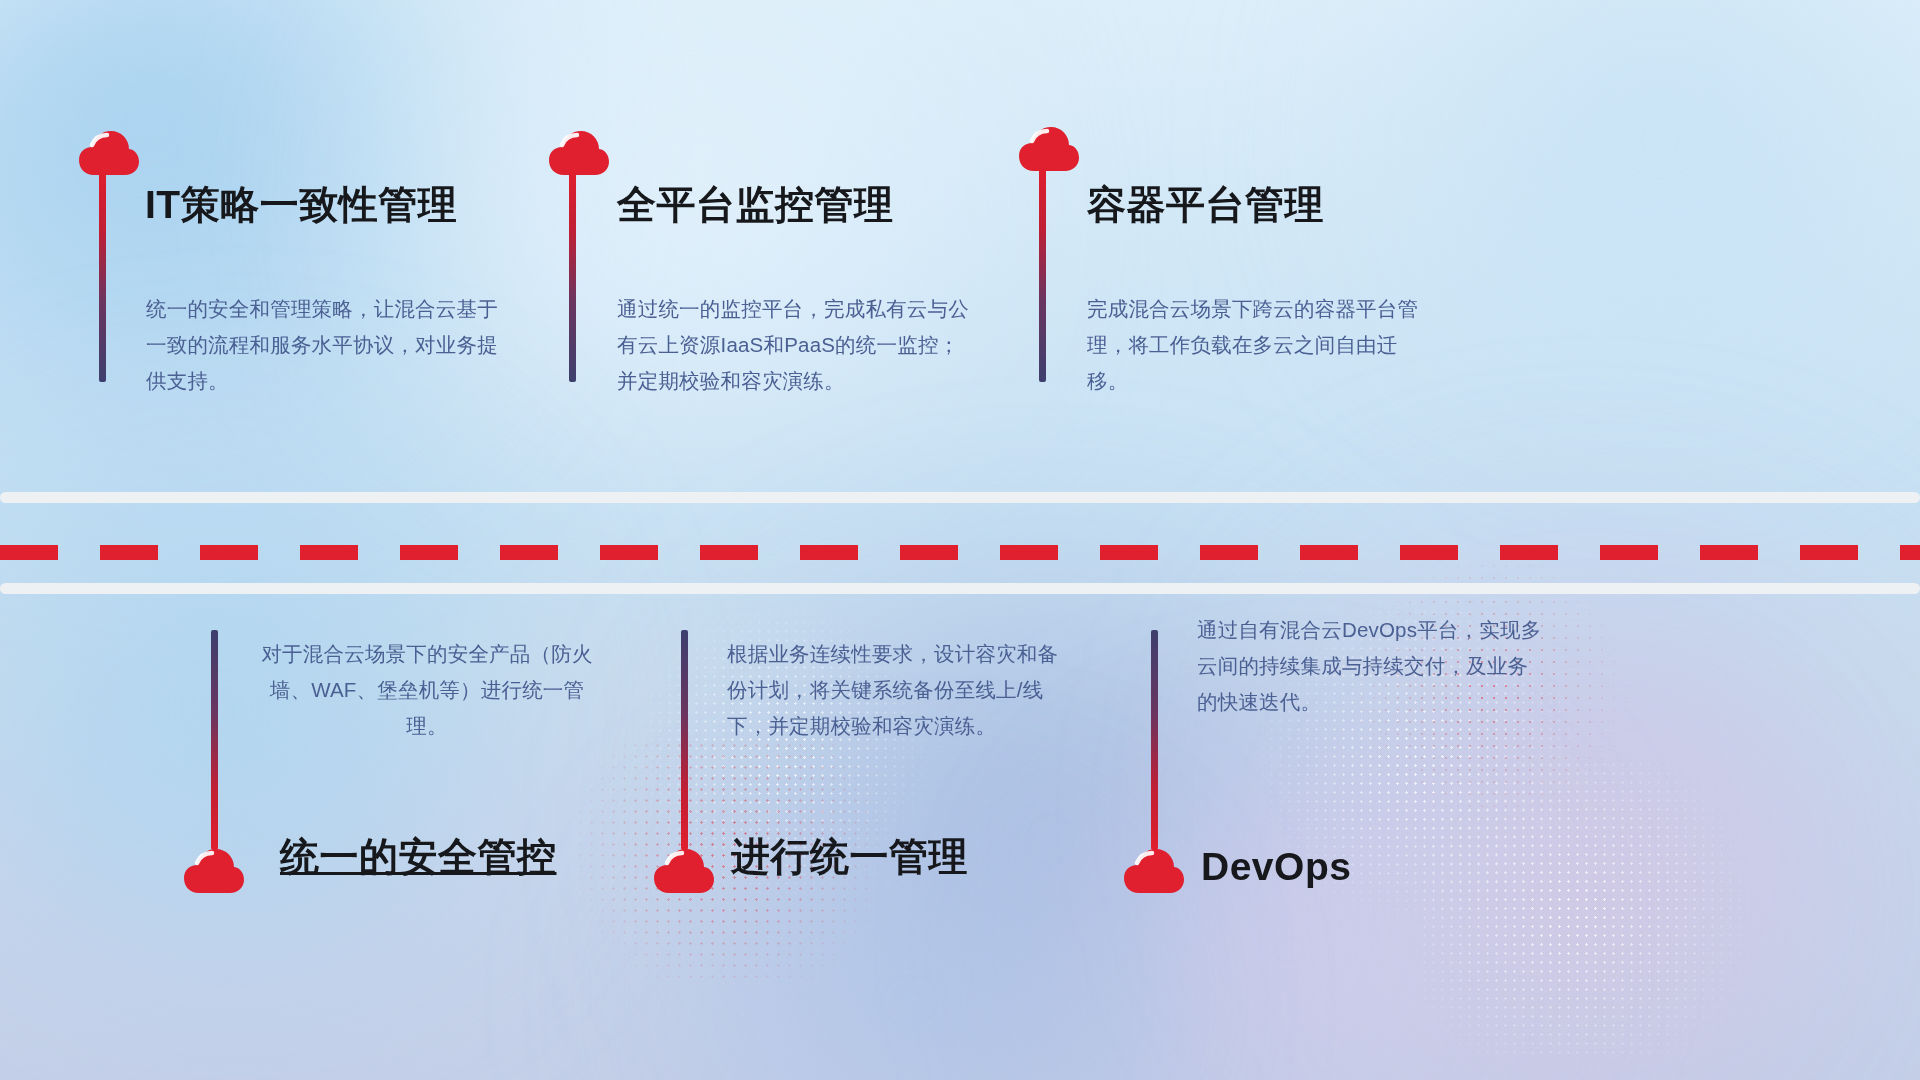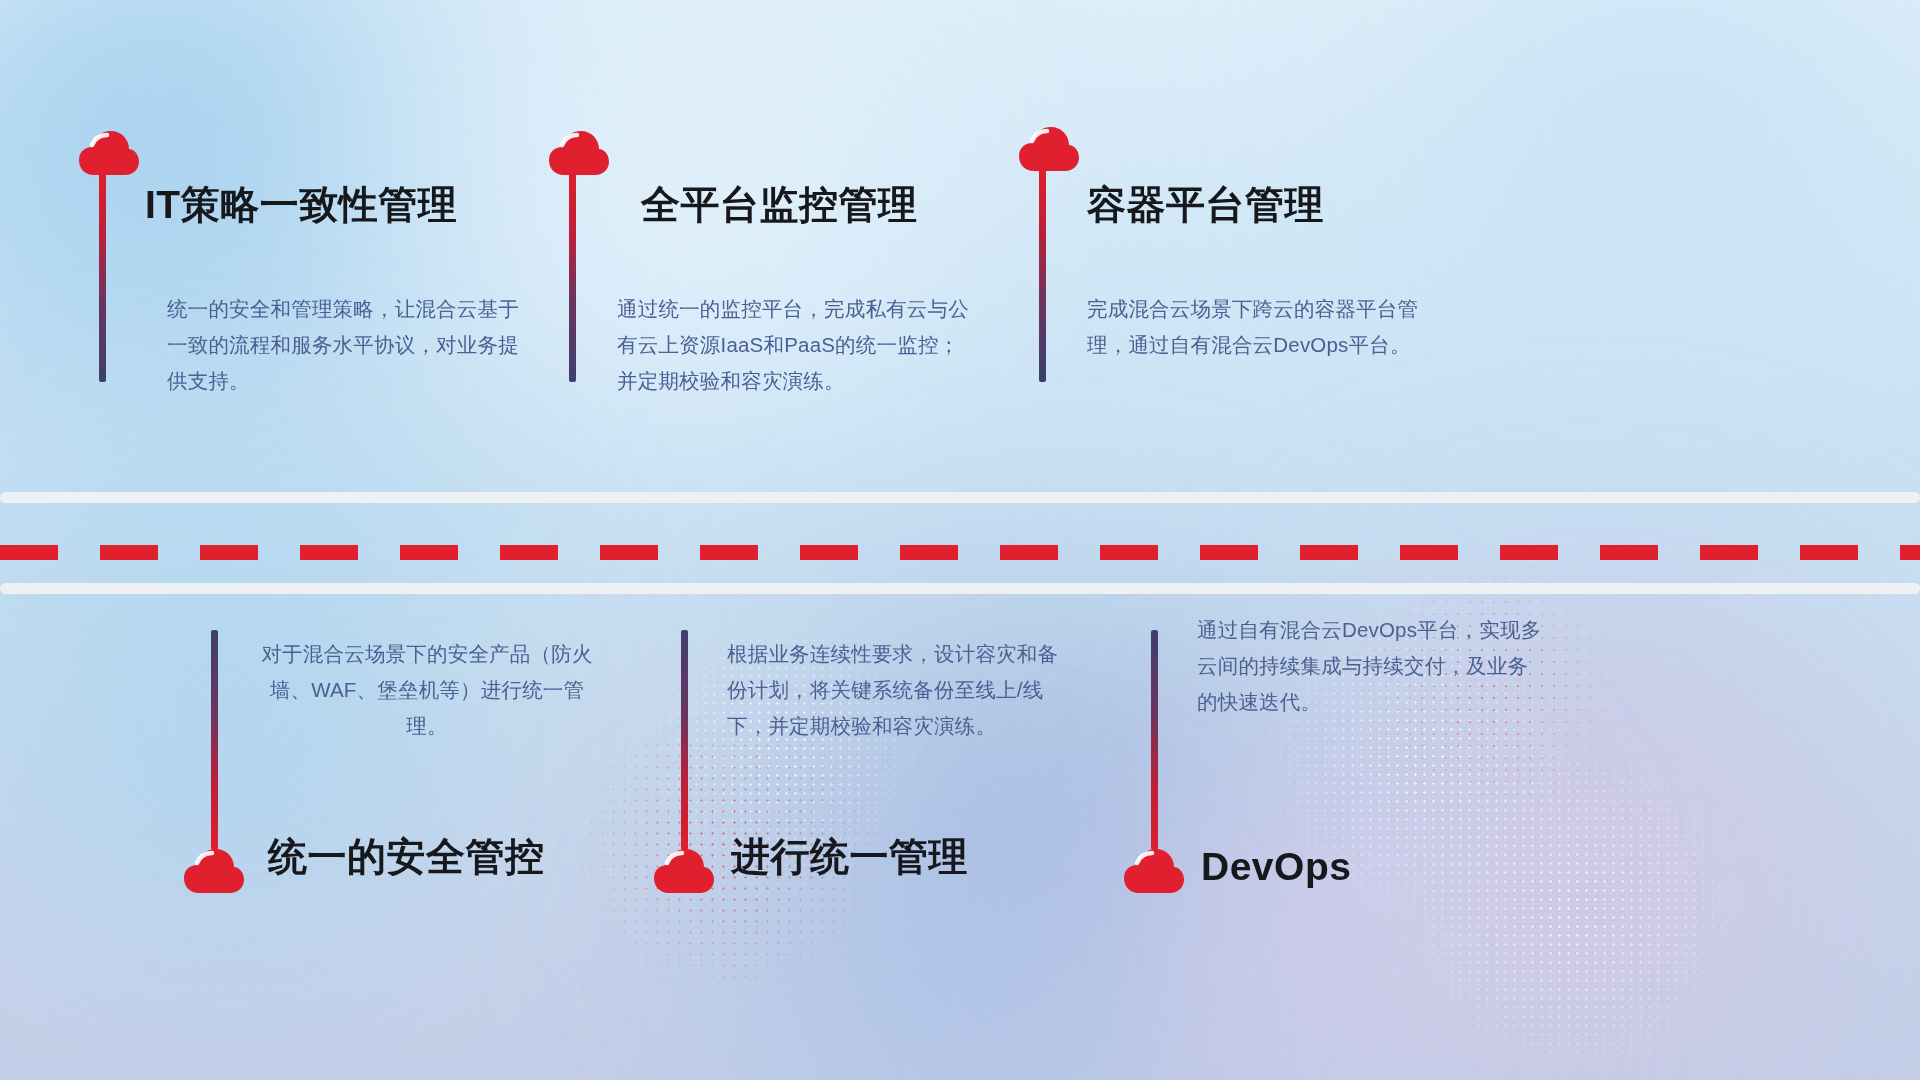--- a/index.html
+++ b/index.html
@@ -129,51 +129,51 @@
 
   <div class="col">
     <div class="cloud" style="left:78px; top:130px;">
       <svg viewBox="0 0 62 46" width="62" height="46">
         <path d="M16 45 C6 45 1 38 1 30 C1 22 7 17 14 17 C16 7 24 1 33 1 C43 1 51 9 51 19 C58 20 61 26 61 32 C61 39 55 45 47 45 Z" fill="#e0202f"></path>
         <path d="M14 15 C17 8 23 5 29 5" stroke="#ffffff" stroke-width="4.5" stroke-linecap="round" fill="none" opacity=".92"></path>
       </svg>
     </div>
     <div class="stem stem-top" style="left:99px; top:172px; height:210px;"></div>
     <div class="col-title" style="left:145px; top:178px;">IT策略一致性管理</div>
-    <div class="col-body" style="left:146px; top:291px; width:360px;margin-left:21px;">统一的安全和管理策略，让混合云基于一致的流程和服务水平协议，对业务提供支持。</div>
+    <div class="col-body" style="left:146px; top:291px; width:360px;">统一的安全和管理策略，让混合云基于一致的流程和服务水平协议，对业务提供支持。</div>
   </div>
 
   <div class="col">
     <div class="cloud" style="left:548px; top:130px;">
       <svg viewBox="0 0 62 46" width="62" height="46">
         <path d="M16 45 C6 45 1 38 1 30 C1 22 7 17 14 17 C16 7 24 1 33 1 C43 1 51 9 51 19 C58 20 61 26 61 32 C61 39 55 45 47 45 Z" fill="#e0202f"></path>
         <path d="M14 15 C17 8 23 5 29 5" stroke="#ffffff" stroke-width="4.5" stroke-linecap="round" fill="none" opacity=".92"></path>
       </svg>
     </div>
     <div class="stem stem-top" style="left:569px; top:172px; height:210px;"></div>
-    <div class="col-title" style="left:617px; top:178px;margin-left:24px;">全平台监控管理</div>
+    <div class="col-title" style="left:617px; top:178px;">全平台监控管理</div>
     <div class="col-body" style="left:617px; top:291px; width:360px;">通过统一的监控平台，完成私有云与公有云上资源IaaS和PaaS的统一监控；并定期校验和容灾演练。</div>
   </div>
 
   <div class="col">
     <div class="cloud" style="left:1018px; top:126px;">
       <svg viewBox="0 0 62 46" width="62" height="46">
         <path d="M16 45 C6 45 1 38 1 30 C1 22 7 17 14 17 C16 7 24 1 33 1 C43 1 51 9 51 19 C58 20 61 26 61 32 C61 39 55 45 47 45 Z" fill="#e0202f"></path>
         <path d="M14 15 C17 8 23 5 29 5" stroke="#ffffff" stroke-width="4.5" stroke-linecap="round" fill="none" opacity=".92"></path>
       </svg>
     </div>
     <div class="stem stem-top" style="left:1039px; top:168px; height:214px;"></div>
     <div class="col-title" style="left:1087px; top:178px;text-align:right;">容器平台管理</div>
-    <div class="col-body" style="left:1087px; top:291px; width:350px;">完成混合云场景下跨云的容器平台管理，通过自有混合云DevOps平台。</div>
+    <div class="col-body" style="left:1087px; top:291px; width:350px;">完成混合云场景下跨云的容器平台管理，将工作负载在多云之间自由迁移。</div>
   </div>
 
   <div class="col">
     <div class="stem stem-bottom" style="left:211px; top:630px; height:220px;"></div>
     <div class="col-body center" style="left:252px; top:636px; width:350px;">对于混合云场景下的安全产品（防火墙、WAF、堡垒机等）进行统一管理。</div>
-    <div class="col-title" style="left:268px; top:830px;">统一的安全管控</div>
+    <div class="col-title" style="left:280px; top:830px;text-decoration:underline;">统一的安全管控</div>
     <div class="cloud" style="left:183px; top:848px;">
       <svg viewBox="0 0 62 46" width="62" height="46">
         <path d="M16 45 C6 45 1 38 1 30 C1 22 7 17 14 17 C16 7 24 1 33 1 C43 1 51 9 51 19 C58 20 61 26 61 32 C61 39 55 45 47 45 Z" fill="#e0202f"></path>
         <path d="M14 15 C17 8 23 5 29 5" stroke="#ffffff" stroke-width="4.5" stroke-linecap="round" fill="none" opacity=".92"></path>
       </svg>
     </div>
   </div>
 
   <div class="col">
     <div class="stem stem-bottom" style="left:681px; top:630px; height:220px;"></div>

